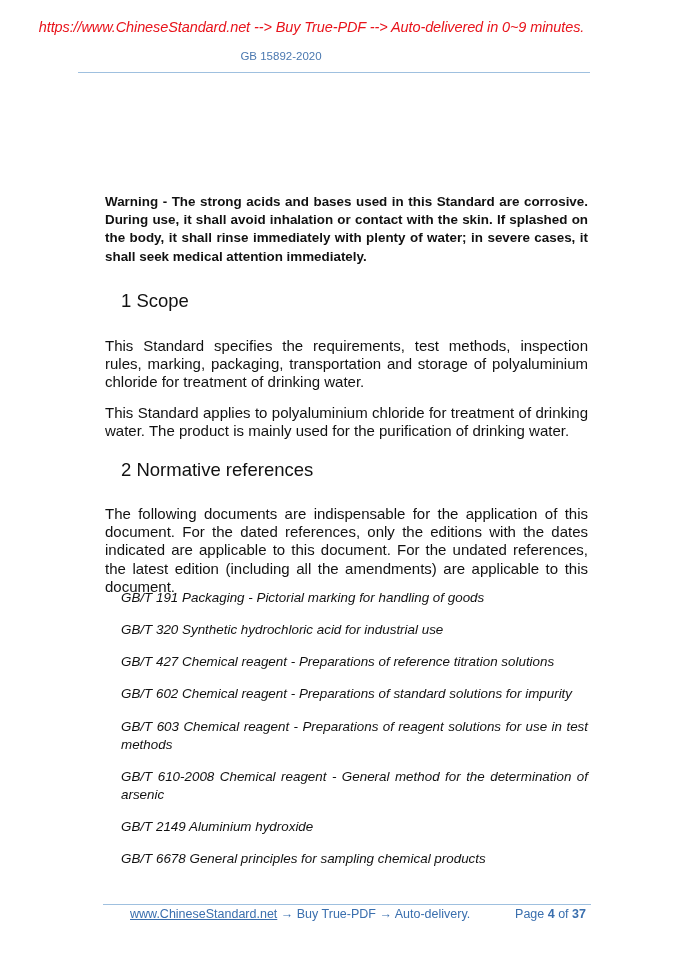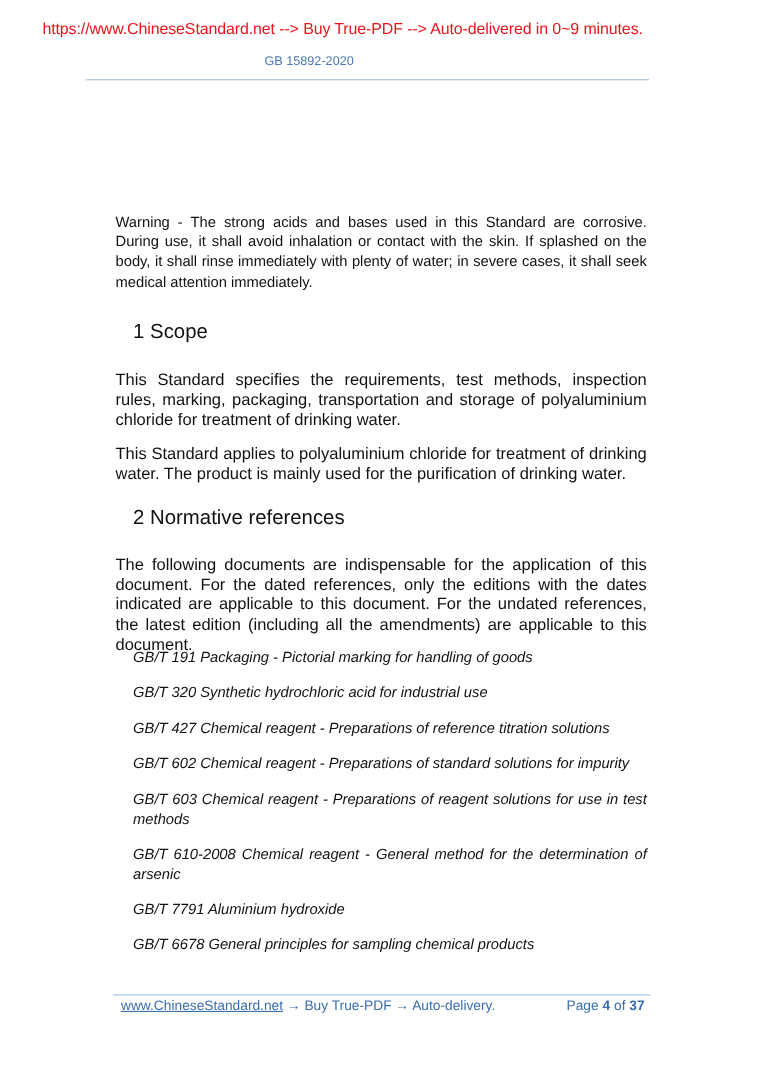--- a/index.html
+++ b/index.html
@@ -1,34 +1,34 @@
 <!DOCTYPE html>
 <html><head>
   <meta charset="utf-8">
   <style>
     html, body { margin: 0; padding: 0; background: #ffffff; }
     body { width: 693px; height: 980px; position: relative; overflow: hidden;
            font-family: "Liberation Sans", sans-serif; color: #111111; }
     .top-banner { position: absolute; top: 19px; left: 0; width: 623px; text-align: center;
-                  font-size: 14.5px; color: #e8131b; letter-spacing: -0.1px; }
+                  font-size: 14.5px; color: #e8131b; letter-spacing: -0.1px; font-style: italic; }
     .doc-code { position: absolute; top: 50px; left: 0; width: 562px; text-align: center;
                 font-size: 11.5px; color: #4a78b0; }
     .header-rule { position: absolute; top: 72px; left: 78px; width: 512px; height: 1px; background: #9fc0df; }
     .title { position: absolute; top: 100px; left: 104px; width: 486px; text-align: center;
              font-weight: bold; font-size: 18.5px; line-height: 38px; color: #111; }
     .warning { position: absolute; top: 193px; left: 105px; width: 483px; text-align: justify;
-               font-weight: normal; font-size: 13.4px; line-height: 18.2px; }
+               font-weight: bold; font-size: 13.4px; line-height: 18.2px; }
     .h1 { position: absolute; left: 121px; font-weight: normal; font-size: 18.5px; }
     .para { position: absolute; left: 105px; width: 483px; text-align: justify;
             font-size: 15px; line-height: 18.2px; }
     .ref { position: absolute; left: 121px; width: 467px; text-align: justify;
            font-size: 13.4px; line-height: 18.2px; font-style: italic; }
     .footer-rule { position: absolute; top: 904px; left: 103px; width: 488px; height: 1px; background: #9fc0df; }
     .footer { position: absolute; top: 907px; left: 110px; width: 476px; font-size: 12.5px; color: #3a6fae; }
-    .footer a { color: #3a6fae; text-decoration: underline; }
+    .footer a { color: #3a6fae; text-decoration: underline; margin-left: 20px; }
     .footer .page { position: absolute; right: 0; top: 0; }
     .footer .page b { font-weight: bold; }
   </style>
 </head>
 <body>
 
 <div class="top-banner">https://www.ChineseStandard.net --&gt; Buy True-PDF --&gt; Auto-delivered in 0~9 minutes.</div>
 <div class="doc-code">GB 15892-2020</div>
 <div class="header-rule"></div>
 
@@ -43,21 +43,21 @@
 
 <div class="h1" style="top:459px;">2 Normative references</div>
 <div class="para" style="top:505px;">The following documents are indispensable for the application of this document. For the dated references, only the editions with the dates indicated are applicable to this document. For the undated references, the latest edition (including all the amendments) are applicable to this document.</div>
 
 <div class="ref" style="top:589px;">GB/T 191 Packaging - Pictorial marking for handling of goods</div>
 <div class="ref" style="top:621px;">GB/T 320 Synthetic hydrochloric acid for industrial use</div>
 <div class="ref" style="top:653px;">GB/T 427 Chemical reagent - Preparations of reference titration solutions</div>
 <div class="ref" style="top:685px;">GB/T 602 Chemical reagent - Preparations of standard solutions for impurity</div>
 <div class="ref" style="top:718px;">GB/T 603 Chemical reagent - Preparations of reagent solutions for use in test methods</div>
 <div class="ref" style="top:768px;">GB/T 610-2008 Chemical reagent - General method for the determination of arsenic</div>
-<div class="ref" style="top:818px;">GB/T 7791 Aluminium hydroxide</div>
+<div class="ref" style="top:818px;">GB/T 2149 Aluminium hydroxide</div>
 <div class="ref" style="top:850px;">GB/T 6678 General principles for sampling chemical products</div>
 
 <div class="footer-rule"></div>
 <div class="footer">
   <a>www.ChineseStandard.net</a><span> → Buy True-PDF → Auto-delivery.</span>
   <span class="page">
     <span>Page</span>
     <b>4</b>
     <span>of</span>
     <b>37</b>

